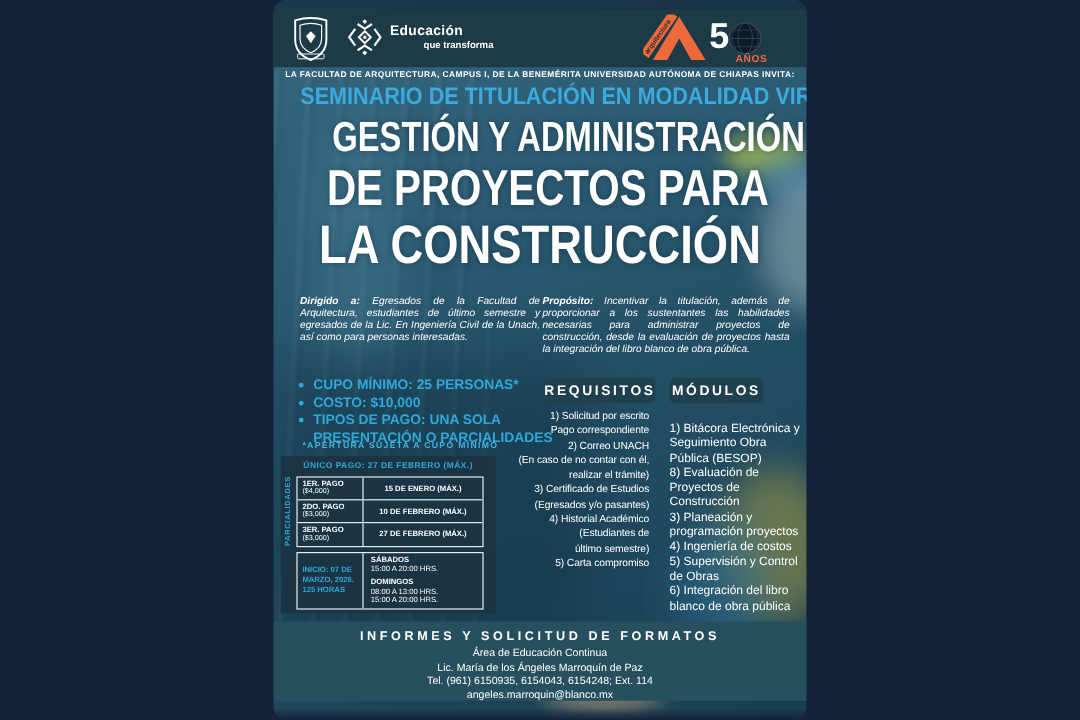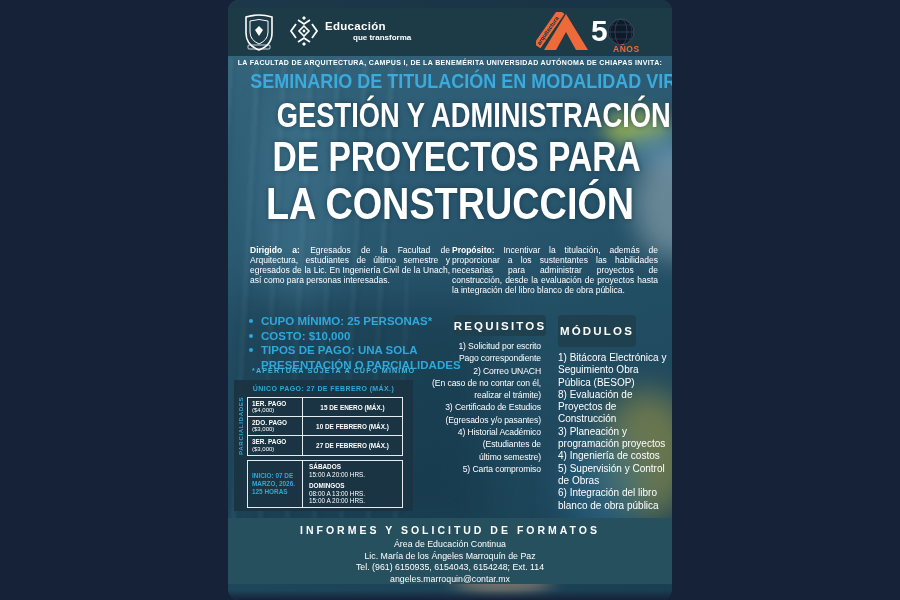--- a/index.html
+++ b/index.html
@@ -32,21 +32,21 @@
   .invite{position:absolute;left:0;top:59px;width:444px;text-align:center;color:#fff;
           font-weight:bold;font-size:7px;letter-spacing:.35px;}
   .subtitle{position:absolute;left:0;top:70px;width:444px;text-align:center;color:#3aabdf;
             font-weight:bold;font-size:20px;white-space:nowrap;transform:scaleX(.9);transform-origin:50% 50%;}
   .title-line{position:absolute;left:0;width:444px;text-align:center;color:#fff;font-weight:bold;
               white-space:nowrap;transform-origin:50% 50%;line-height:1;text-shadow:0 0 6px rgba(10,30,45,.45);}
   .tl1{top:97px;font-size:35px;transform:scaleX(.78);}
   .tl2{top:136px;font-size:42px;transform:scaleX(.80);}
   .tl3{top:181px;font-size:45px;transform:scaleX(.84);}
   
-  .para{position:absolute;top:236px;color:#fff;font-size:8.5px;line-height:10.2px;text-align:justify;}
+  .para{position:absolute;top:236px;color:#fff;font-size:8.5px;line-height:10.2px;text-align:justify;font-style:italic;}
   .para .lbl{font-weight:bold;}
   .para-dirigido{left:22px;width:200px;}
   .para-proposito{left:224px;width:206px;}
   
   .bullets{position:absolute;left:20px;top:314px;width:236px;}
   .bullet-item{position:relative;padding-left:13px;color:#2fa8da;font-weight:bold;font-size:11.5px;line-height:14.5px;}
   .bullet-dot{position:absolute;left:1px;top:5px;width:4px;height:4px;border-radius:50%;background:#2fa8da;}
   .apertura{position:absolute;left:24px;top:366px;color:#45b3dd;font-weight:bold;font-size:7.2px;letter-spacing:1.1px;}
   
   .panel{position:absolute;left:6px;top:380px;width:179px;height:131px;background:rgba(26,52,66,.95);}
@@ -65,21 +65,21 @@
   .t2{position:absolute;left:13px;top:80px;width:154px;height:46px;border:1.5px solid #e6edf2;
       display:grid;grid-template-columns:55px 1fr;}
   .t2l{border-right:1.5px solid #e6edf2;display:flex;flex-direction:column;justify-content:center;padding-left:4px;
        color:#2fa8da;font-weight:bold;font-size:6.4px;line-height:8px;}
   .t2r{display:flex;flex-direction:column;justify-content:center;padding-left:6px;color:#fff;font-size:6.4px;line-height:7.6px;}
   .t2r .day{font-weight:bold;}
   .t2r .gap{height:4px;}
   
   .req-badge{position:absolute;left:226px;top:315px;width:92px;height:21px;background:#1f404e;border-radius:4px;
              display:flex;align-items:center;justify-content:center;color:#fff;font-weight:bold;font-size:11.5px;letter-spacing:2.2px;}
-  .mod-badge{position:absolute;left:330px;top:315px;width:78px;height:32px;background:#1f404e;border-radius:4px;
+  .mod-badge{position:absolute;left:330px;top:315px;width:78px;height:21px;background:#1f404e;border-radius:4px;
              display:flex;align-items:center;justify-content:center;color:#fff;font-weight:bold;font-size:11.5px;letter-spacing:2.2px;}
   .req-list{position:absolute;left:186px;top:340px;width:127px;text-align:right;color:#fff;
             font-size:8.6px;line-height:12.3px;letter-spacing:-.1px;}
   .req-line{white-space:nowrap;}
   .mod-list{position:absolute;left:330px;top:340px;width:112px;color:#fff;font-size:10px;line-height:12.3px;margin-top:12px;}
   
   .footer{position:absolute;left:0;top:518px;width:444px;height:66px;background:#27505f;color:#fff;text-align:center;}
   .footer-head{margin-top:6px;font-weight:bold;font-size:10.5px;letter-spacing:3px;}
   .footer-line{font-size:8.8px;line-height:11.5px;}
   .footer-lines{margin-top:3px;}
@@ -220,19 +220,19 @@
       <div>5) Supervisión y Control de Obras</div>
       <div>6) Integración del libro blanco de obra pública</div>
     </div>
 
     <div class="footer">
       <div class="footer-head">INFORMES Y SOLICITUD DE FORMATOS</div>
       <div class="footer-lines">
         <div class="footer-line">Área de Educación Continua</div>
         <div class="footer-line">Lic. María de los Ángeles Marroquín de Paz</div>
         <div class="footer-line">Tel. (961) 6150935, 6154043, 6154248; Ext. 114</div>
-        <div class="footer-line">angeles.marroquin@contar.mx</div>
+        <div class="footer-line">angeles.marroquin@blanco.mx</div>
       </div>
     </div>
 
     <div class="bottom-fade"></div>
   </div>
 </div>
 
 </body></html>

